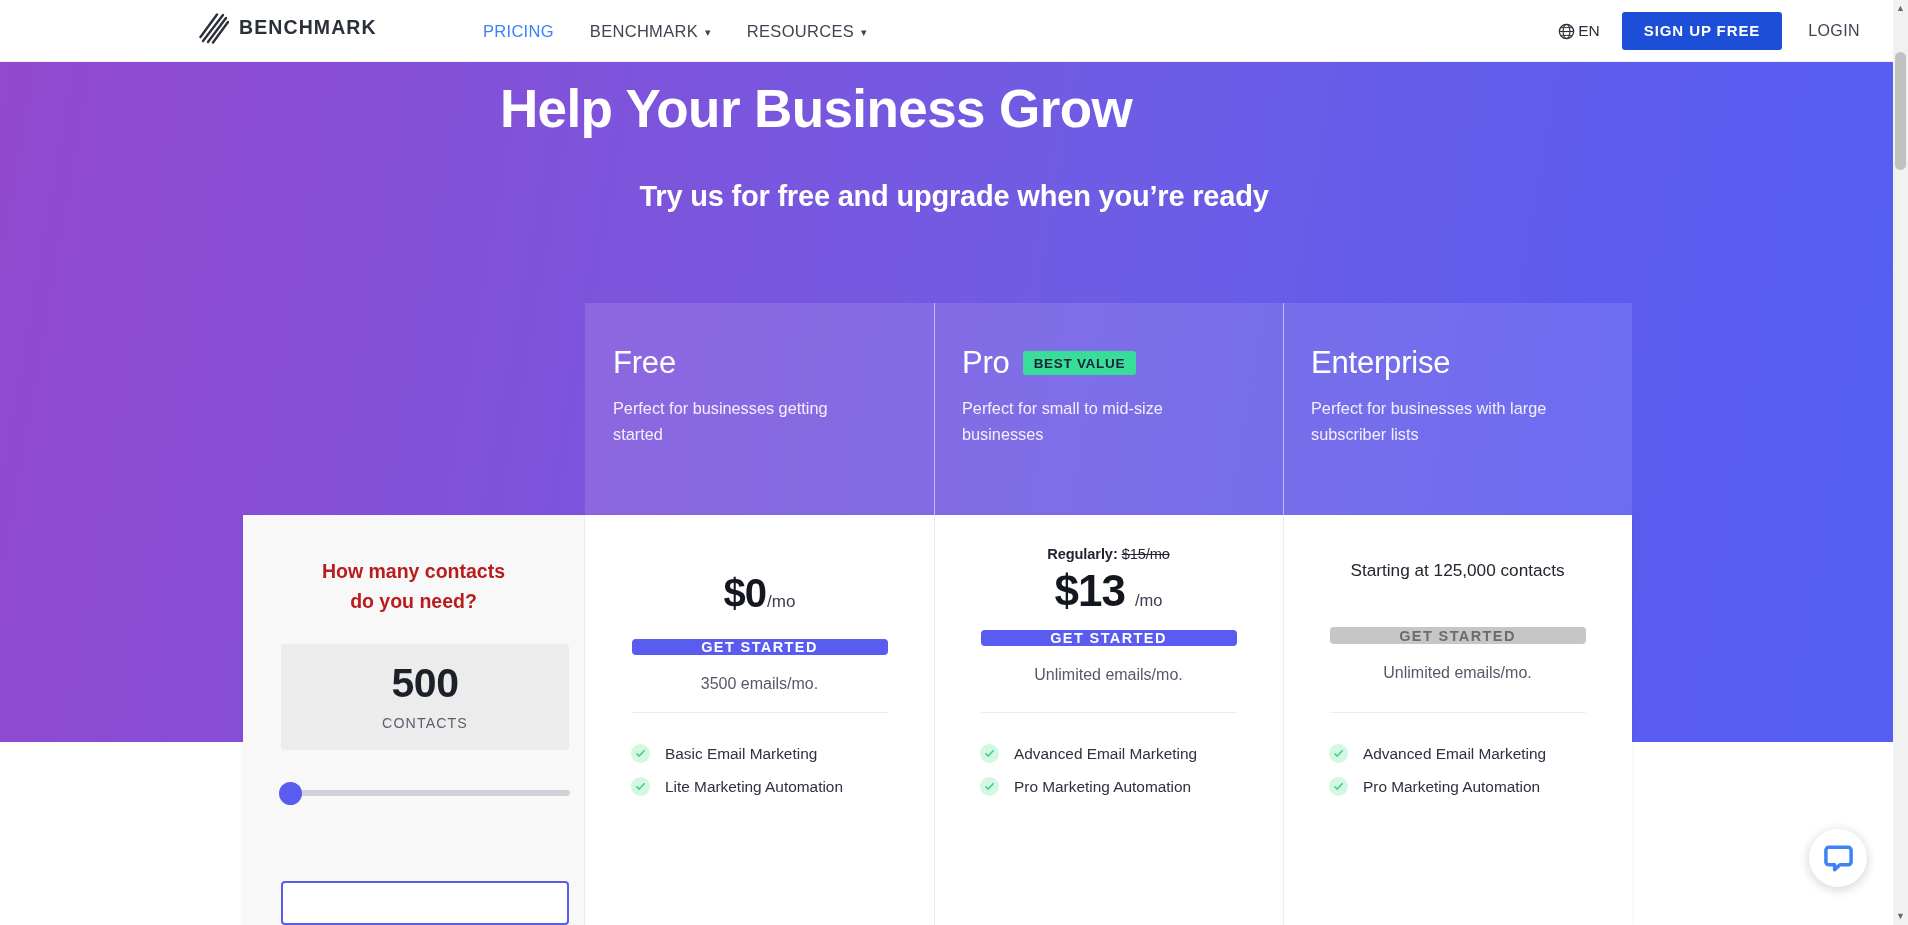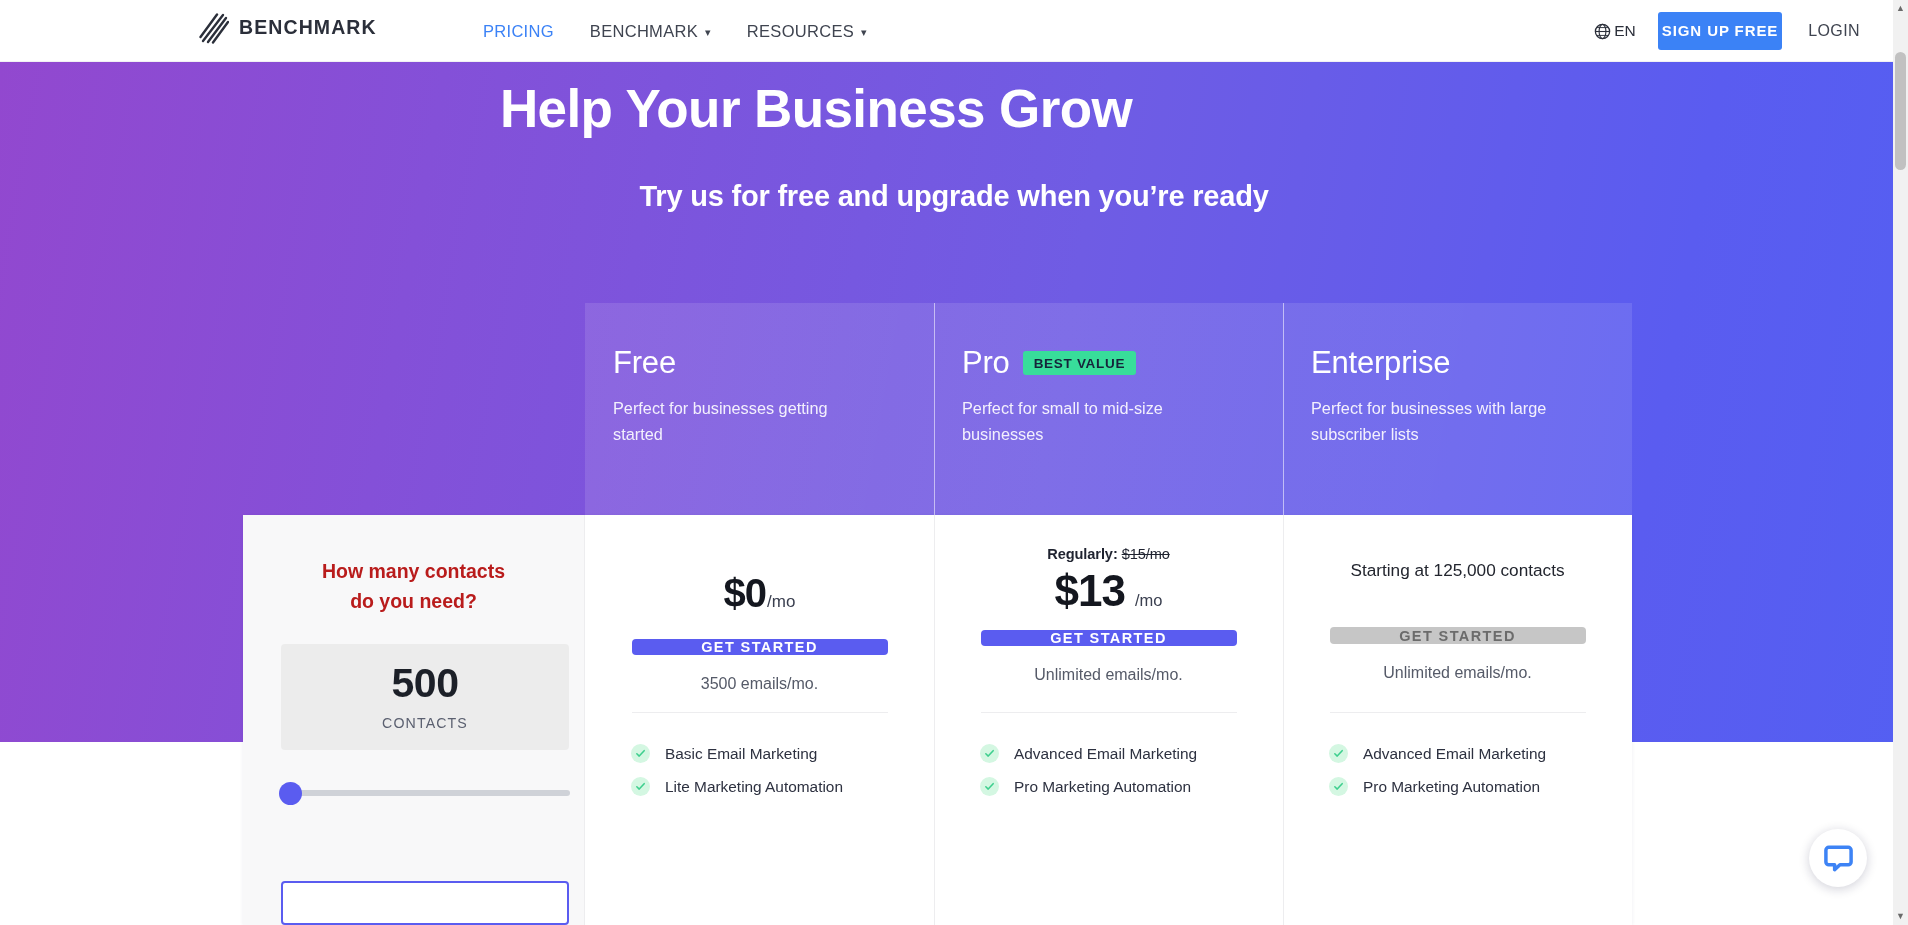--- a/index.html
+++ b/index.html
@@ -35,23 +35,23 @@
   .nav-item.active { color: #3b82f6; }
   .caret { display: inline-block; font-size: 11px; line-height: 1; transform: translateY(1px); }
 
   .header-right { position: absolute; right: 48px; top: 0; height: 62px; display: flex; align-items: center; gap: 0px; }
   .lang {
     display: flex; align-items: center; gap: 3px; cursor: pointer;
     font-size: 15.5px; color: #2b2f3a; margin-right: 22px;
   }
   .globe { width: 17px; height: 17px; display: block; }
   .btn-signup {
-    background: #3b82f6; color: #fff; border: none; cursor: pointer;
+    background: #1d4ed8; color: #fff; border: none; cursor: pointer;
     font-family: inherit; font-size: 15px; font-weight: bold; letter-spacing: .9px;
-    padding: 0 4px; height: 38px; border-radius: 3px; line-height: 38px;
+    padding: 0 22px; height: 38px; border-radius: 3px; line-height: 38px;
   }
   .login { margin-left: 26px; font-size: 16px; color: #3f4450; letter-spacing: .4px; cursor: pointer; }
 
   
   .hero {
     position: absolute; top: 62px; left: 0; width: 1908px; height: 680px;
     background: linear-gradient(100deg, #9248cf 0%, #8450d8 22%, #6f5ce4 55%, #5a5cf0 85%, #545ff2 100%);
     z-index: 1;
   }
   .hero-title {

